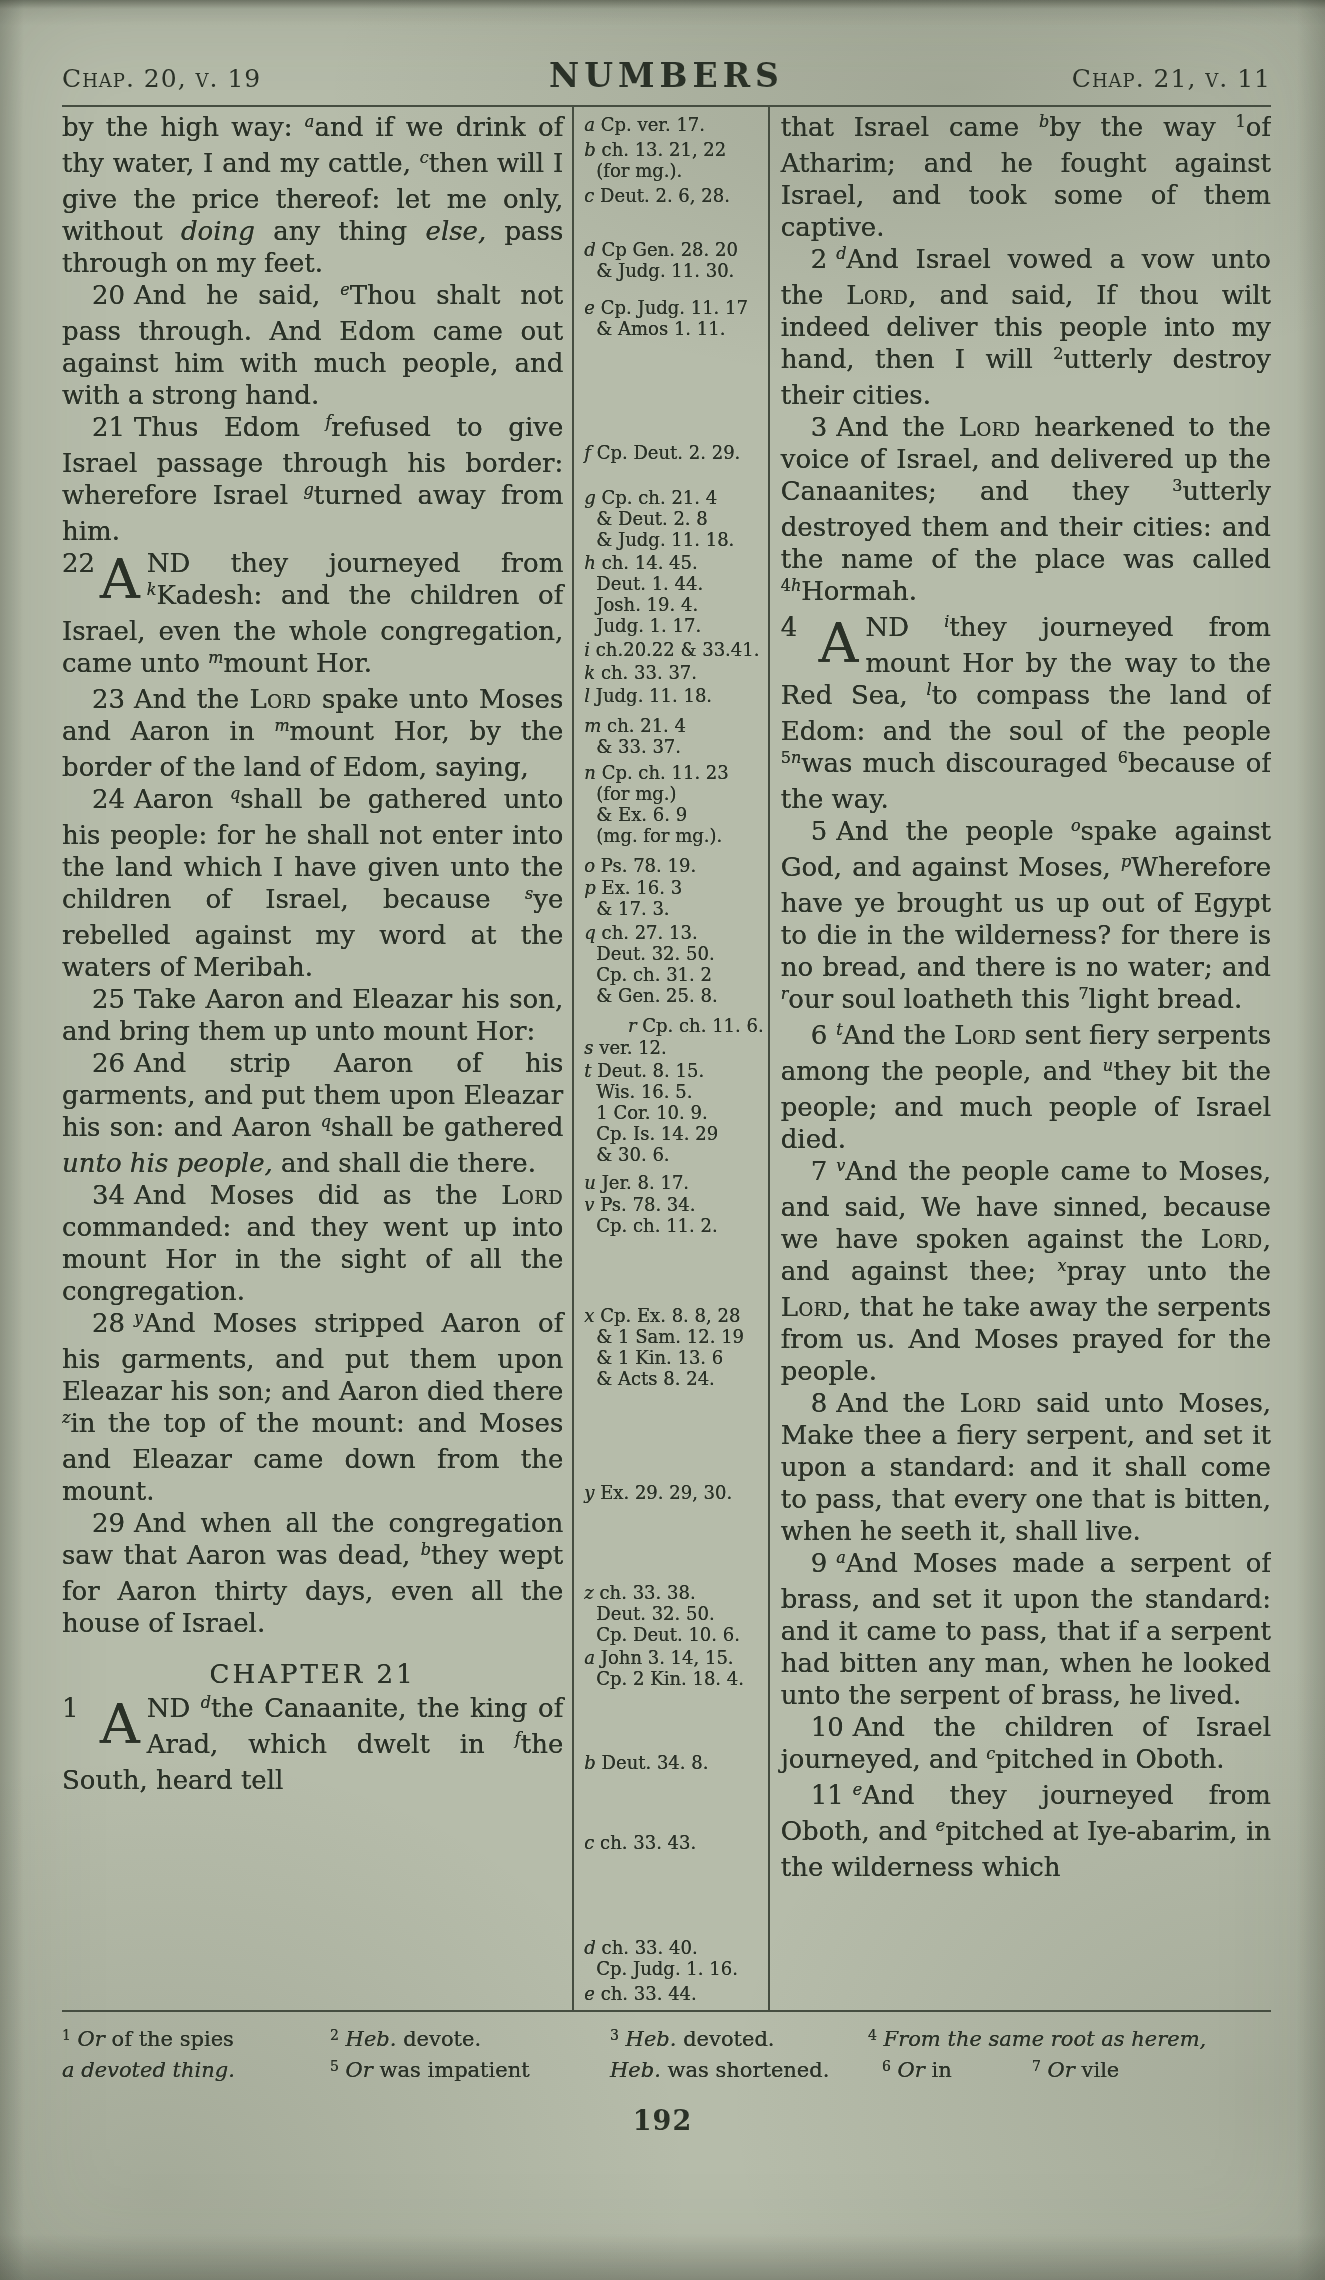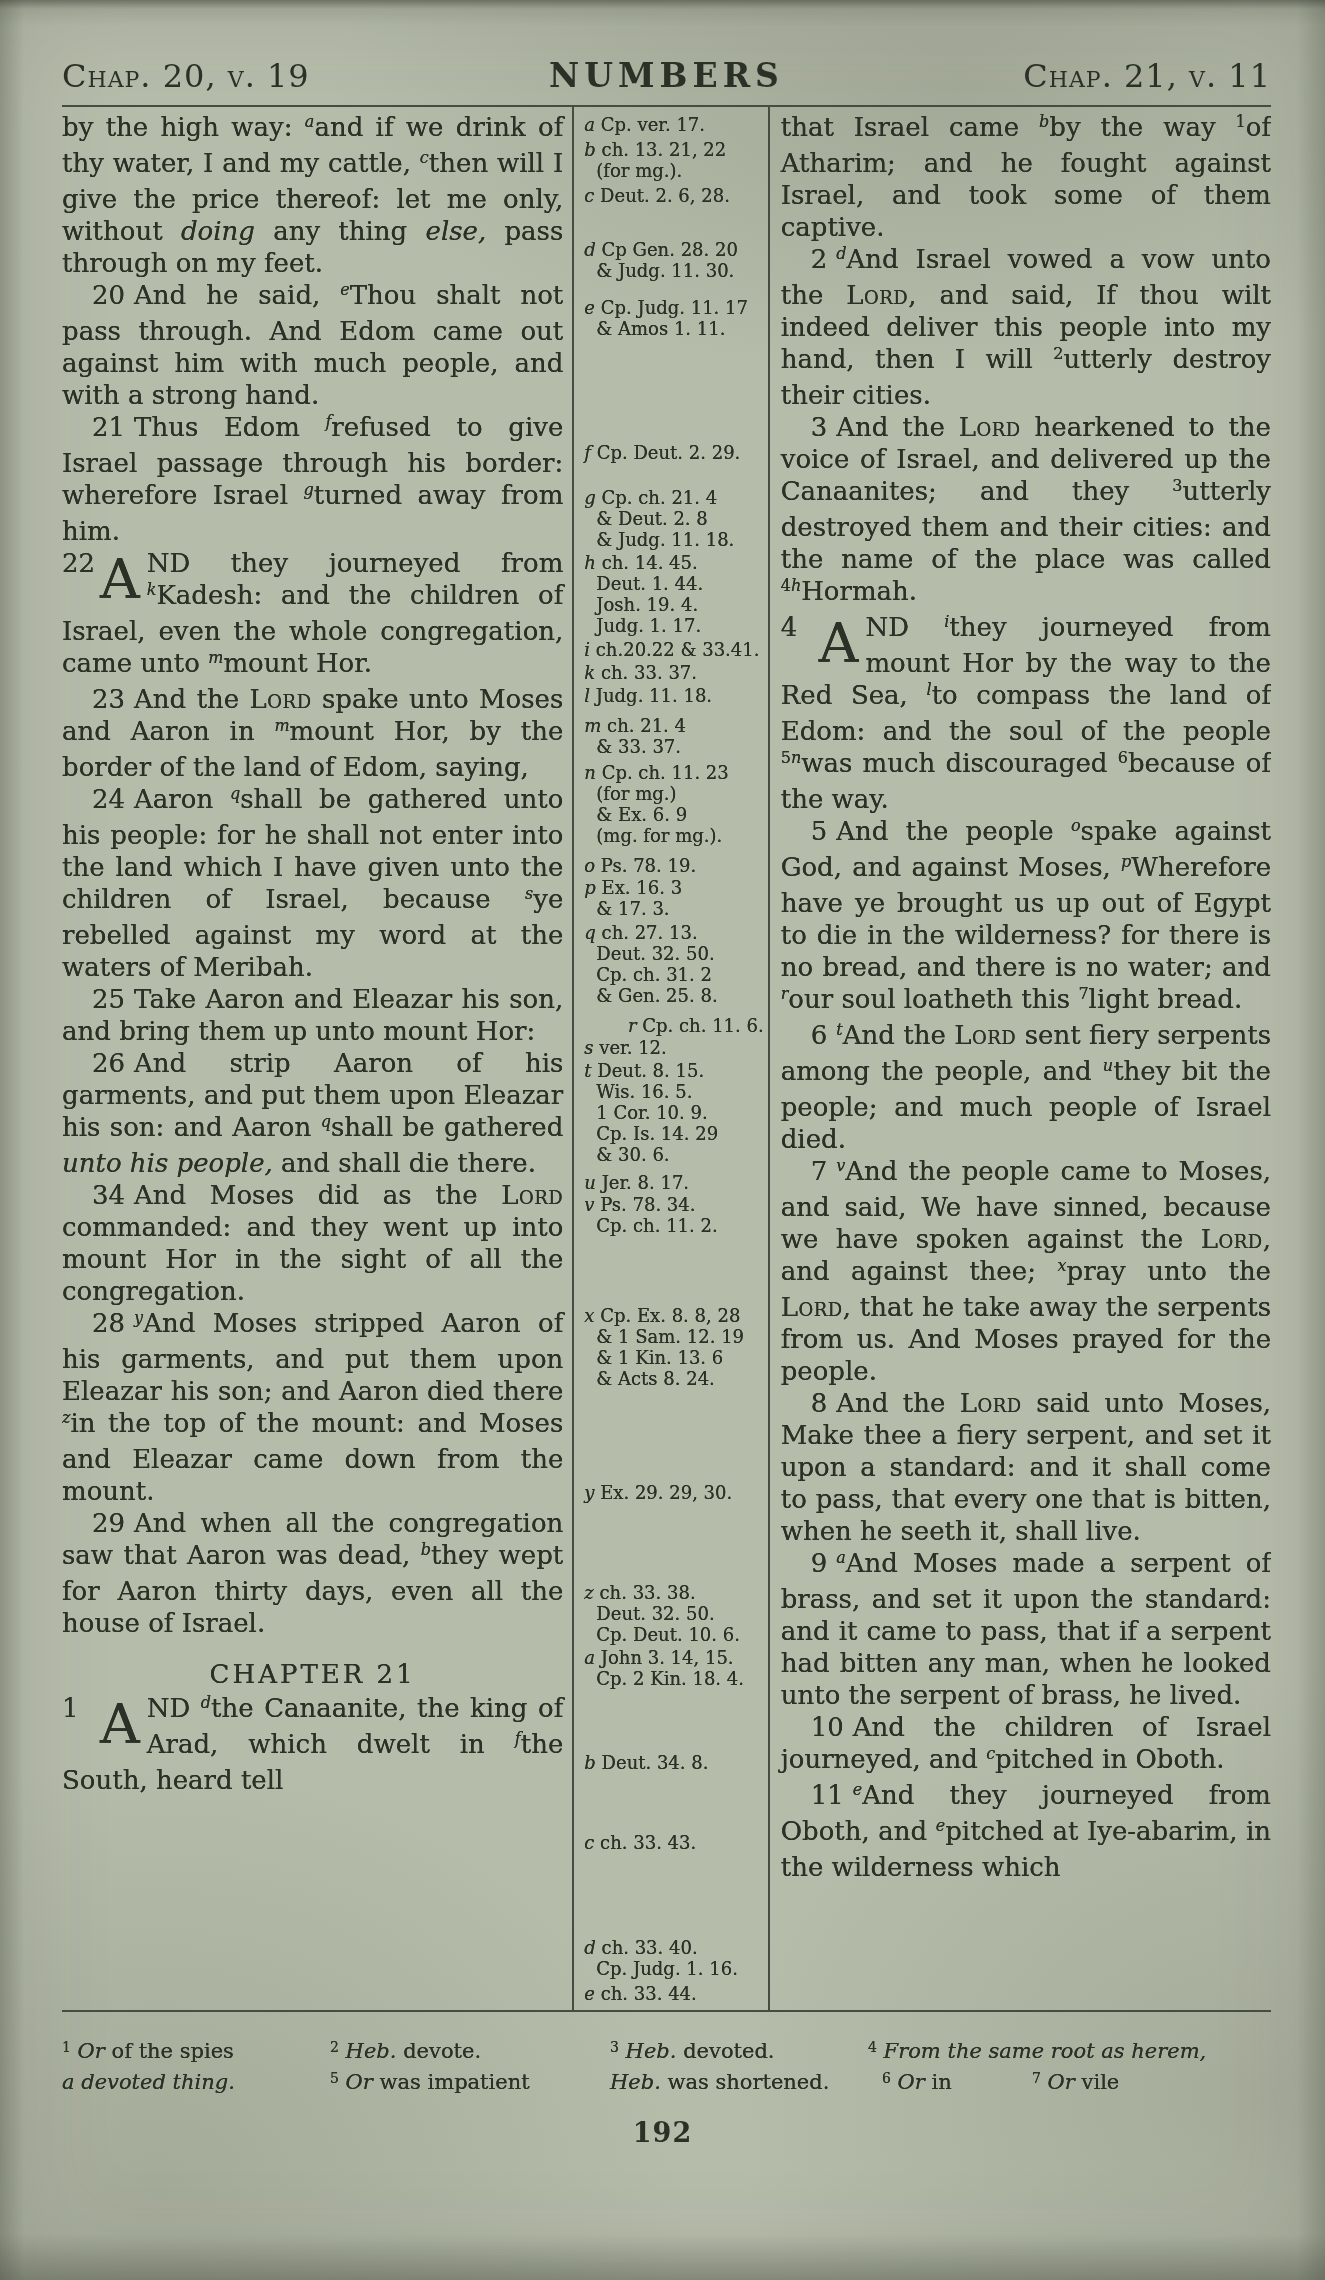--- a/index.html
+++ b/index.html
@@ -24,21 +24,21 @@
       radial-gradient(ellipse 900px 420px at 72% 4%, rgba(66,72,56,0.16), rgba(66,72,56,0) 70%),
       radial-gradient(ellipse 760px 620px at 12% 96%, rgba(66,72,56,0.15), rgba(66,72,56,0) 70%),
       radial-gradient(ellipse 760px 620px at 95% 92%, rgba(66,72,56,0.14), rgba(66,72,56,0) 70%),
       var(--paper);
     box-shadow: inset 0 0 110px rgba(52,58,46,0.18);
   }
   .masthead{
     display:grid;grid-template-columns:1fr auto 1fr;align-items:baseline;
     padding:56px 54px 10px 62px;
   }
-  .head-side{font-size:32px;font-variant:small-caps;letter-spacing:1px;}
+  .head-side{font-size:25px;font-variant:small-caps;letter-spacing:1px;}
   .head-right{text-align:right;}
   .head-title{font-size:33px;font-weight:bold;letter-spacing:5px;text-align:center;}
   .hrule{height:2px;background:var(--rule);margin:0 54px 0 62px;}
   .columns{display:flex;margin:0 54px 0 62px;height:1903px;overflow:hidden;}
   .text-col{font-size:26px;line-height:32px;padding-top:4px;}
   .col-left{width:512px;padding-right:9px;}
   .col-right{width:503px;padding-left:11px;}
   .ref-col{width:194px;position:relative;font-size:18px;line-height:21px;padding:6px 4px 0 10px;}
   .vline{width:2px;background:var(--rule);}
   .verse{margin:0;text-align:justify;text-indent:30px;text-shadow:0 0 0.5px currentColor;}
@@ -47,21 +47,21 @@
   .vnum{margin-right:9px;}
   .vnum-f{position:absolute;left:0;top:0;}
   .drop{float:left;font-size:55px;line-height:50px;margin:7px 7px 0 38px;}
   .chapter{text-align:center;letter-spacing:3px;font-size:26px;margin:19px 0 2px;text-shadow:0 0 0.5px currentColor;}
   .s-i{font-style:italic;}
   .s-sc{font-variant:small-caps;letter-spacing:0.5px;}
   .s-r{font-style:italic;}
   .s-r,.s-n{font-size:16px;position:relative;top:-9px;letter-spacing:0;}
   .ref{position:absolute;left:10px;right:4px;padding-left:12px;text-indent:-12px;text-shadow:0 0 0.4px currentColor;}
   .ref-l{font-style:italic;}
-  .footnotes{margin:0 54px 0 62px;padding-top:26px;font-size:21px;line-height:26px;}
+  .footnotes{margin:0 54px 0 62px;padding-top:14px;font-size:21px;line-height:26px;}
   .fn-row{text-shadow:0 0 0.4px currentColor;}
   .fn-row1{display:grid;grid-template-columns:268px 280px 258px 1fr;}
   .fn-row2{display:grid;grid-template-columns:268px 280px 272px 150px 1fr;margin-top:3px;}
   .footnotes .s-r,.footnotes .s-n{font-size:14px;top:-6px;}
   .pagenum{text-align:center;font-size:27px;font-weight:bold;margin-top:20px;letter-spacing:1px;}
 </style>
 </head>
 <body>
 
 <div class="page">

